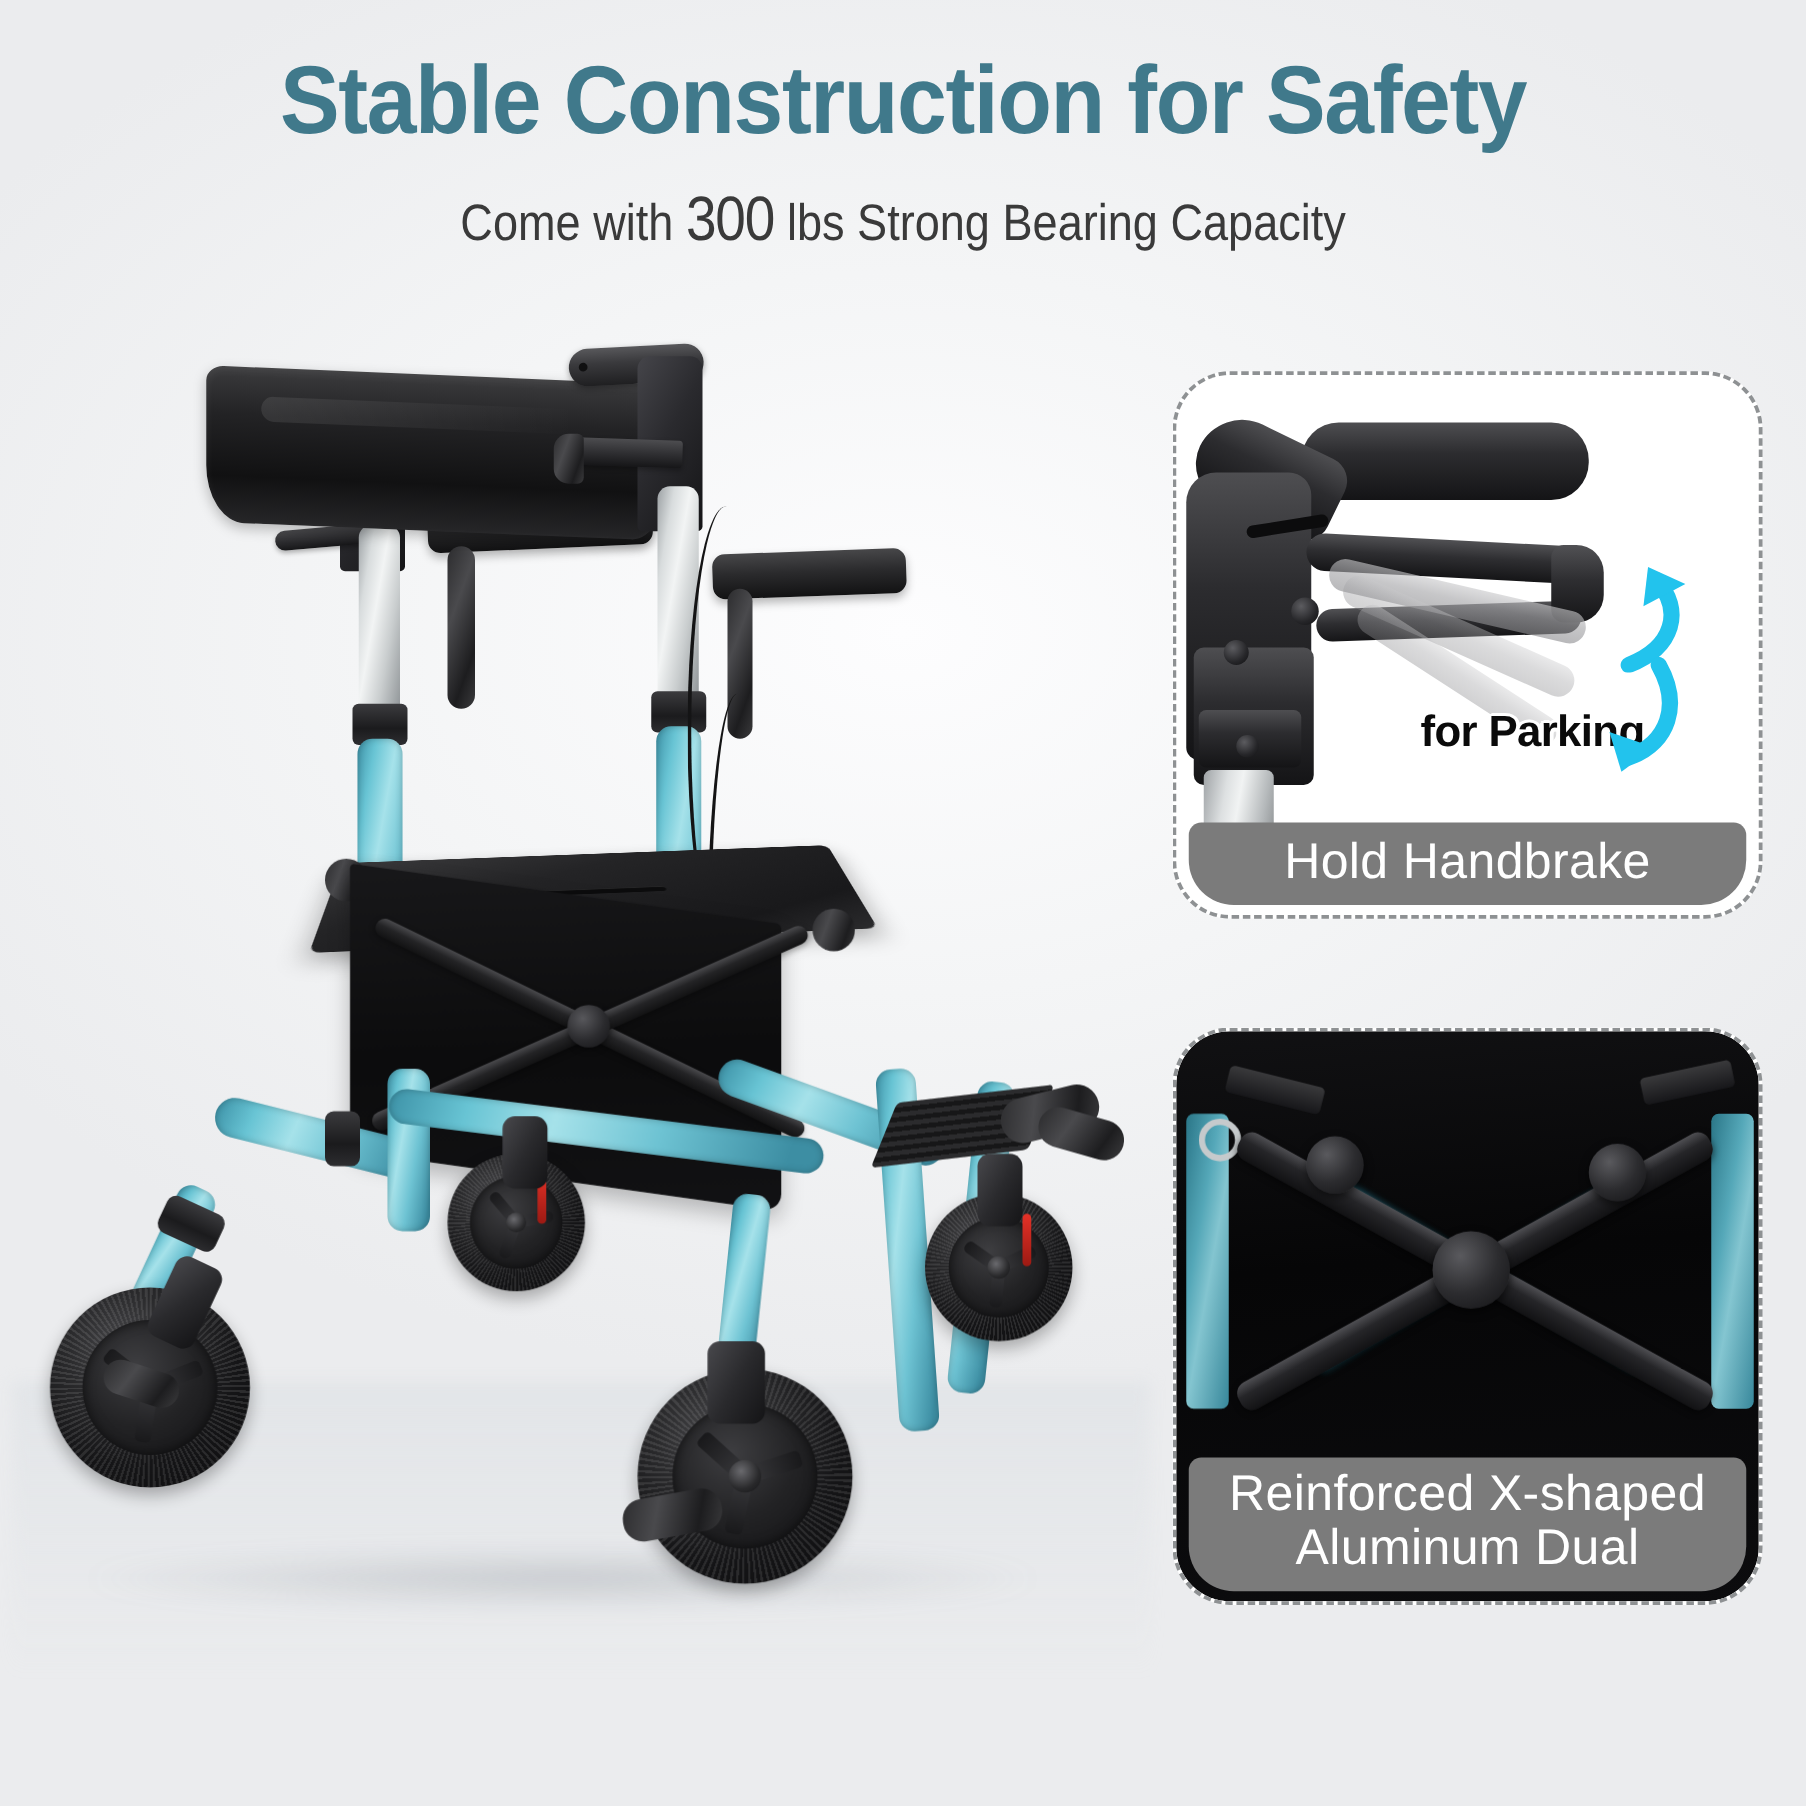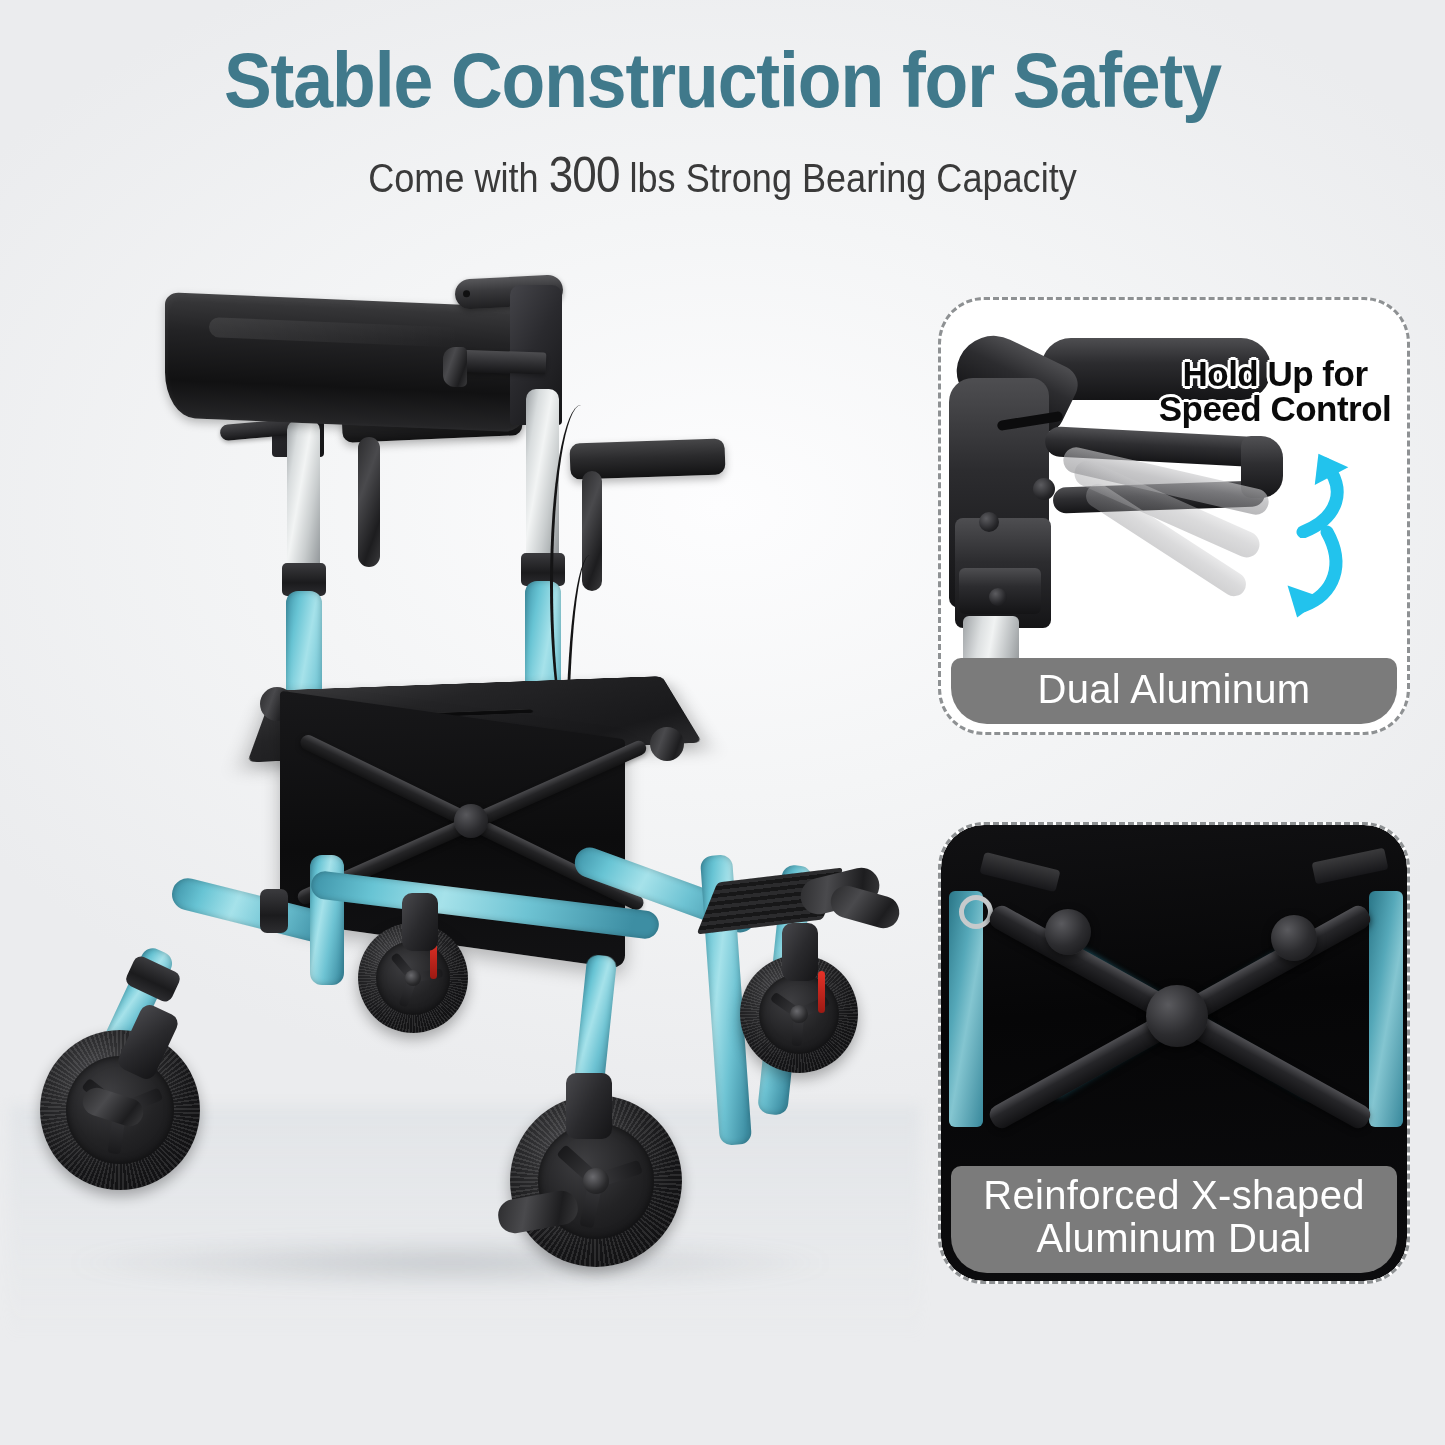--- a/index.html
+++ b/index.html
@@ -514,40 +514,37 @@
       <div class="ghost ghost2" style="left:132px; top:228px; width:186px; height:24px; transform:rotate(33deg);"></div>
 
       <div class="hb-tube" style="left:14px; top:218px; width:96px; height:110px; border-radius:8px;"></div>
       <div class="hb-tube" style="left:18px; top:268px; width:82px; height:46px; border-radius:6px;"></div>
       <div class="hb-stem" style="left:22px; top:316px; width:56px; height:66px;"></div>
 
       <div class="bolt" style="left:92px; top:178px; width:22px; height:22px;"></div>
       <div class="bolt" style="left:38px; top:212px; width:20px; height:20px;"></div>
       <div class="bolt" style="left:48px; top:288px; width:18px; height:18px;"></div>
 
-      <div class="callout-text" style="left:200px; top:56px; width:268px;">
-        <div>Hold Up for</div>
-        <div>Speed Control</div>
-      </div>
 
       <div class="callout-text" style="left:160px; top:268px; width:250px;">
+        <div>for Parking</div>
       </div>
 
       <svg class="arrow-svg" style="left:336px; top:148px;" width="90" height="90" viewBox="0 0 90 90">
         <path d="M26 84 C 62 70, 70 40, 48 16" stroke="#22c3ed" stroke-width="13" fill="none" stroke-linecap="round"></path>
         <path d="M48 4 L 68 30 L 30 30 Z" fill="#22c3ed" transform="rotate(-28 48 18)"></path>
       </svg>
 
       <svg class="arrow-svg" style="left:334px; top:222px;" width="90" height="100" viewBox="0 0 90 100">
         <path d="M52 10 C 70 42, 60 72, 28 84" stroke="#22c3ed" stroke-width="13" fill="none" stroke-linecap="round"></path>
         <path d="M26 96 L 8 68 L 46 70 Z" fill="#22c3ed" transform="rotate(16 26 82)"></path>
       </svg>
 
     </div>
-    <div class="panel-label">Dual Aluminum</div>
+    <div class="panel-label">Hold Handbrake</div>
   </div>
 
   <div class="panel" id="panel2">
     <div class="panel-img">
 
       <div class="x2-side" style="left:8px; top:66px; width:34px; height:236px;"></div>
       <div class="x2-side" style="left:428px; top:66px; width:34px; height:236px;"></div>
 
       <div class="x2-strap" style="left:40px; top:36px; width:78px; height:22px; transform:rotate(14deg);"></div>
       <div class="x2-strap" style="left:372px; top:30px; width:74px; height:22px; transform:rotate(-12deg);"></div>

